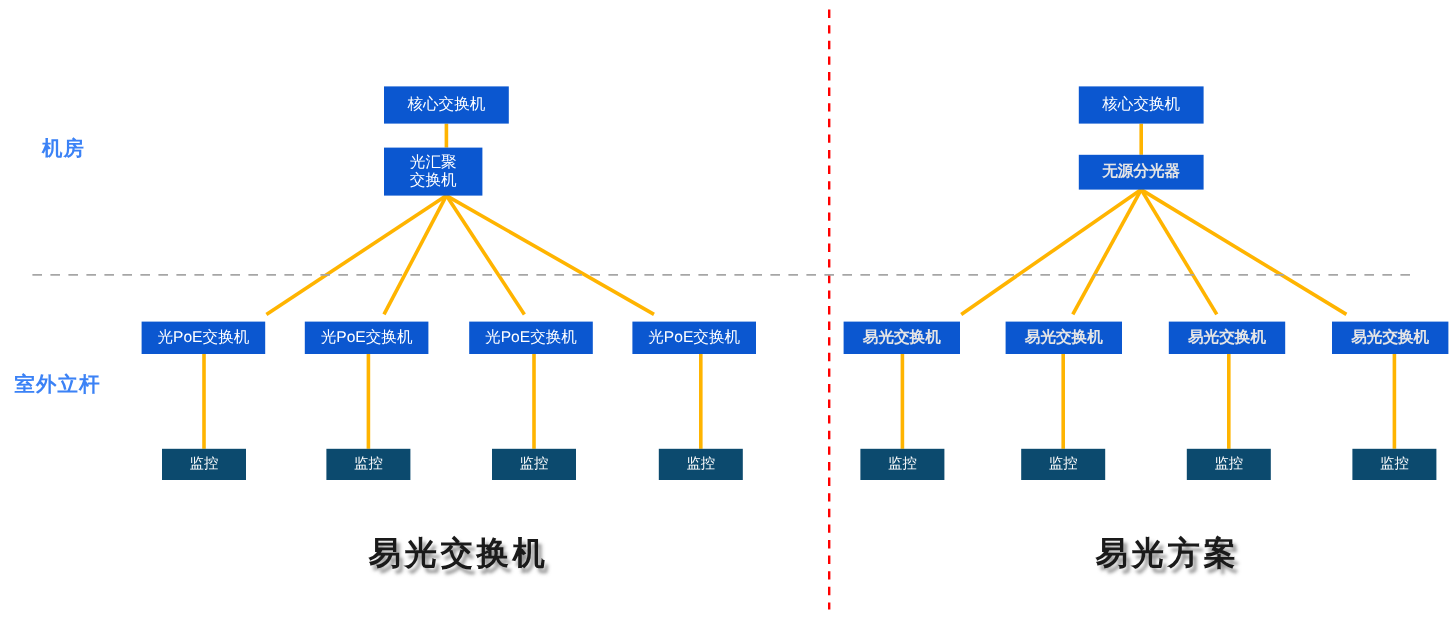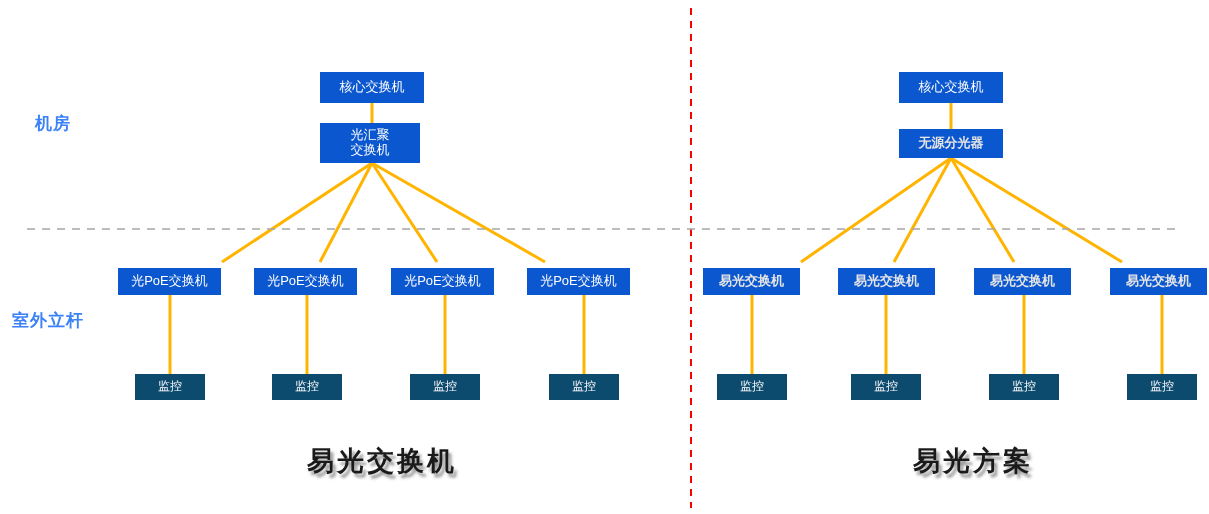--- a/index.html
+++ b/index.html
@@ -97,21 +97,21 @@
     <line id="divider-vertical" x1="691" y1="8" x2="691" y2="508" stroke="#FF0000" stroke-width="2" stroke-dasharray="7,6"></line>
     <line id="divider-horizontal" x1="27" y1="229" x2="1176" y2="229" stroke="#A6A6A6" stroke-width="1.5" stroke-dasharray="8,7"></line>
   </svg>
 
   <div id="zone-label-layer">
       <div class="zone-label" style="left: 35px; top: 112px;">机房</div>
       <div class="zone-label" style="left: 12px; top: 309px;">室外立杆</div>
     </div>
   <div id="node-layer">
       <div class="node node-blue" style="left: 320px; top: 72px; width: 104px; height: 31px;">核心交换机</div>
-      <div class="node node-blue" style="left: 320px; top: 123px; width: 100px; height: 40px;">光汇聚
+      <div class="node node-blue" style="left: 320px; top: 123px; width: 82px; height: 40px;">光汇聚
 交换机</div>
       <div class="node node-blue" style="left: 118px; top: 268px; width: 103px; height: 27px;">光PoE交换机</div>
       <div class="node node-blue" style="left: 254px; top: 268px; width: 103px; height: 27px;">光PoE交换机</div>
       <div class="node node-blue" style="left: 391px; top: 268px; width: 103px; height: 27px;">光PoE交换机</div>
       <div class="node node-blue" style="left: 527px; top: 268px; width: 103px; height: 27px;">光PoE交换机</div>
       <div class="node node-green" style="left: 135px; top: 374px; width: 70px; height: 26px;">监控</div>
       <div class="node node-green" style="left: 272px; top: 374px; width: 70px; height: 26px;">监控</div>
       <div class="node node-green" style="left: 410px; top: 374px; width: 70px; height: 26px;">监控</div>
       <div class="node node-green" style="left: 549px; top: 374px; width: 70px; height: 26px;">监控</div>
       <div class="node node-blue" style="left: 899px; top: 72px; width: 104px; height: 31px;">核心交换机</div>

